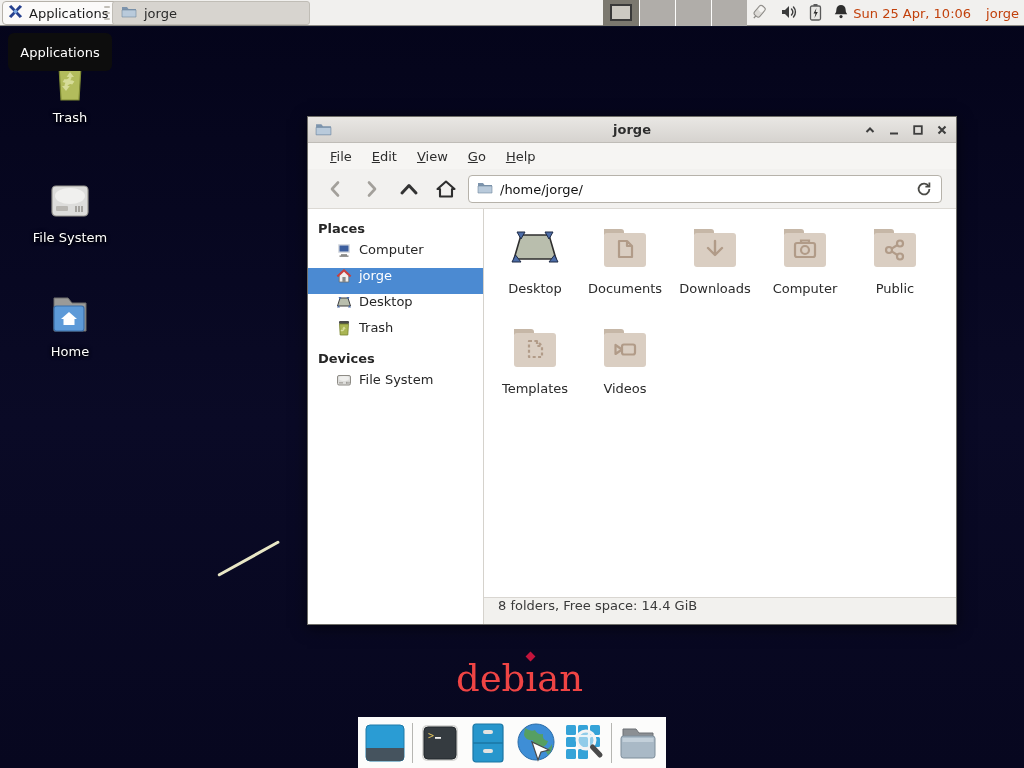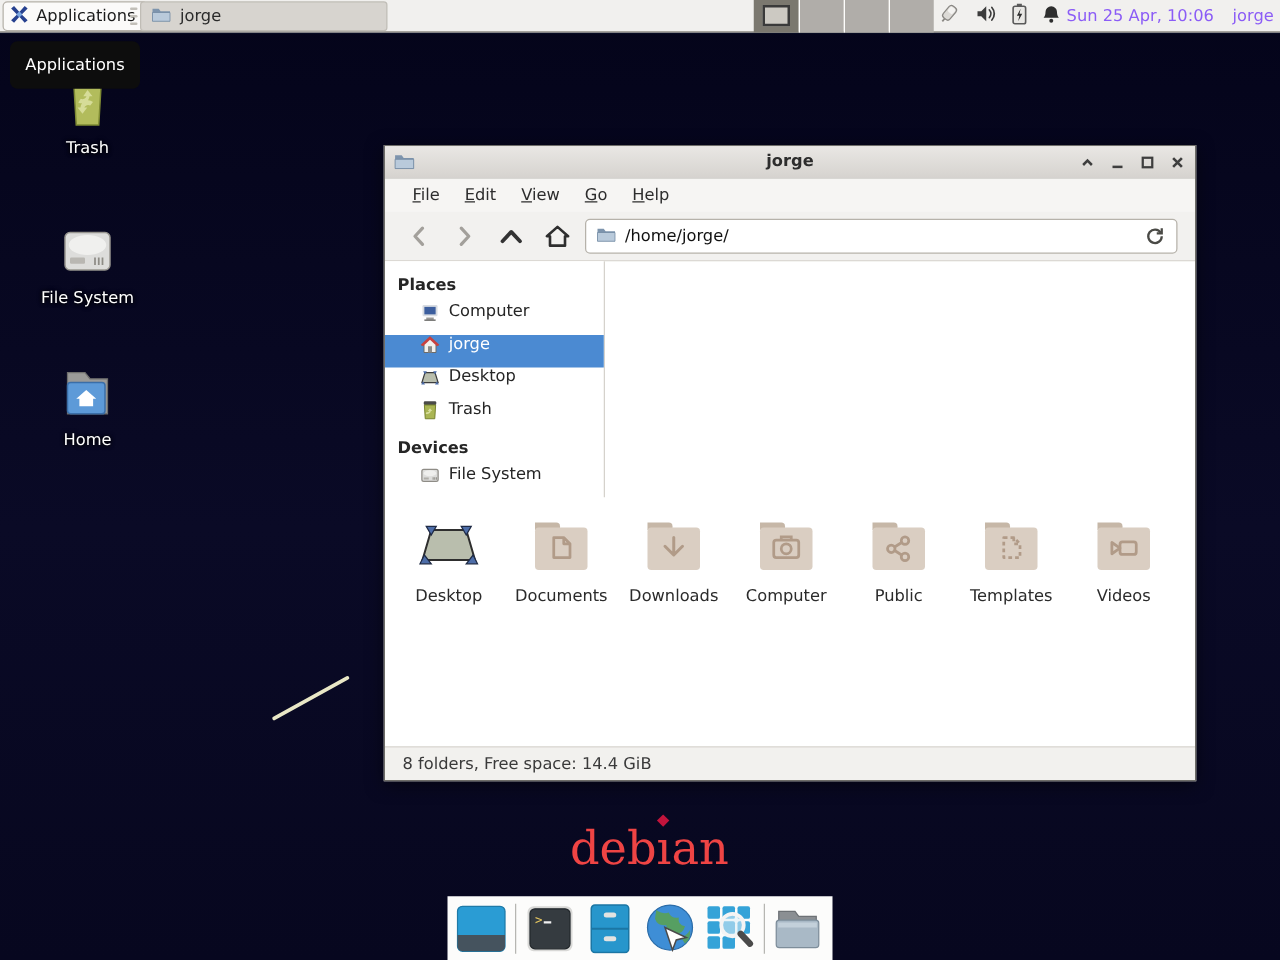--- a/index.html
+++ b/index.html
@@ -33,21 +33,21 @@
     color:#2a2a2a;
   }
   .pager { position:absolute; left:603px; top:0; height:26px; display:flex; }
   .pager .ws { width:36px; height:26px; background:#b0ada9; border-left:1px solid #fdfdfc; position:relative; }
   .pager .ws.active { background:#7b786f; border-left:none; }
   .pager .ws.active .miniwin {
     position:absolute; left:7px; top:4px; width:22px; height:17px;
     background:#ccc9c2; border:2px solid #3a3a3a;
   }
   .tray { position:absolute; left:750px; top:0; height:26px; display:flex; align-items:center; gap:11px; color:#3c3c3c; }
-  .clockuser { position:absolute; right:5px; top:0; height:26px; display:flex; align-items:center; gap:15px; color:#8b5cf6; font-size:13px; }
+  .clockuser { position:absolute; right:5px; top:0; height:26px; display:flex; align-items:center; gap:15px; color:#c2410c; font-size:13px; }
   
   .tooltip {
     position:absolute; left:8px; top:33px; width:104px; height:38px; z-index:40;
     background:#0d0d0d; border-radius:6px; color:#fff;
     display:flex; align-items:center; justify-content:center; font-size:13px;
   }
   
   .dicon { position:absolute; left:25px; width:90px; text-align:center; z-index:10; }
   .dicon .lbl { margin-top:5px; color:#fff; font-size:13px; text-shadow:0 1px 3px #000,0 0 4px #000; }
   .dicon-trash { top:56px; }
@@ -85,34 +85,34 @@
   .pathbar {
     position:absolute; left:160px; right:14px; top:6px; height:28px;
     background:#fff; border:1px solid #b6b2aa; border-radius:4px;
     display:flex; align-items:center; padding:0 6px 0 8px;
   }
   .pathbar input {
     flex:1; border:none; outline:none; font-family:inherit; font-size:13px; color:#111;
     margin-left:7px; background:transparent;
   }
   .reload-btn { width:22px; height:22px; display:flex; align-items:center; justify-content:center; }
-  .content { position:absolute; left:0; top:92px; right:0; bottom:0; display:flex;flex-direction:column; }
+  .content { position:absolute; left:0; top:92px; right:0; bottom:0; display:flex; }
   .sidebar { width:176px; background:#fff; border-right:1px solid #d5d2cc; padding-top:7px; }
   .side-header { font-weight:bold; color:#262626; padding:5px 10px 6px 10px; }
   .side-row { height:26px; display:flex; align-items:flex-start; gap:7px; padding-left:28px; color:#262626; }
   .side-row.selected { background:#4b8ad2; color:#fff; }
   .mainpane { flex:1; position:relative; background:#fff; }
   .foldergrid { position:absolute; left:6px; top:14px; right:0; display:flex; flex-wrap:wrap; }
   .folder-item { width:90px; height:96px; text-align:center; margin-bottom:4px; }
   .folder-item .fic { height:44px; margin-top:4px; }
   .folder-item .flbl { margin-top:10px; color:#2b2b2b; font-size:13px; }
   .statusbar {
     position:absolute; left:0; right:0; bottom:0; height:27px;
     background:#f2f1ee; border-top:1px solid #d9d6d1;
-    display:flex; align-items:center; padding-left:14px; color:#3a3a3a;
+    display:flex; padding-left:14px; color:#3a3a3a;
   }
   
   .debian {
     position:absolute; left:456px; top:660px; color:#ef4444;
     font-family:"DejaVu Serif","Liberation Serif",serif;
     font-size:37px; letter-spacing:0px; line-height:1;
   }
   .debian .di { position:relative; }
   .debian .di .dot {
     position:absolute; left:50%; top:-4px; width:7px; height:7px; margin-left:-4px;

